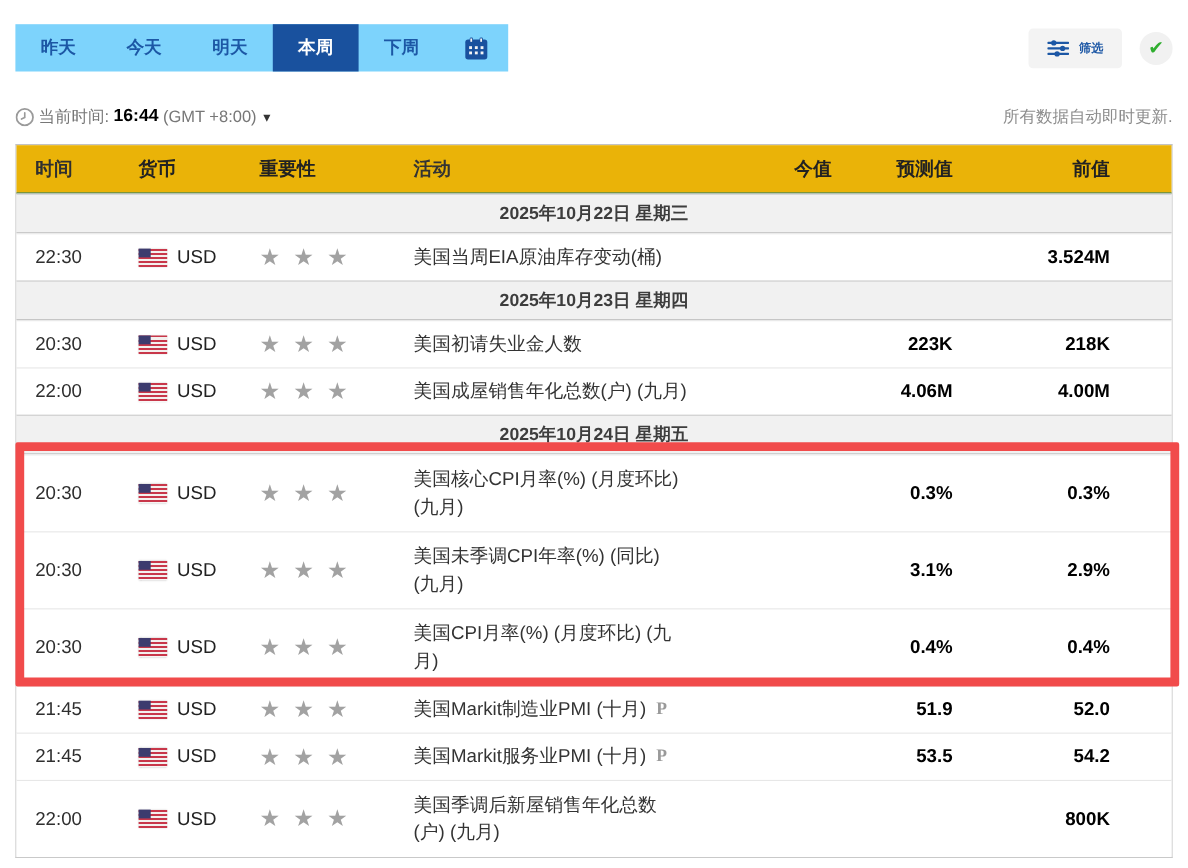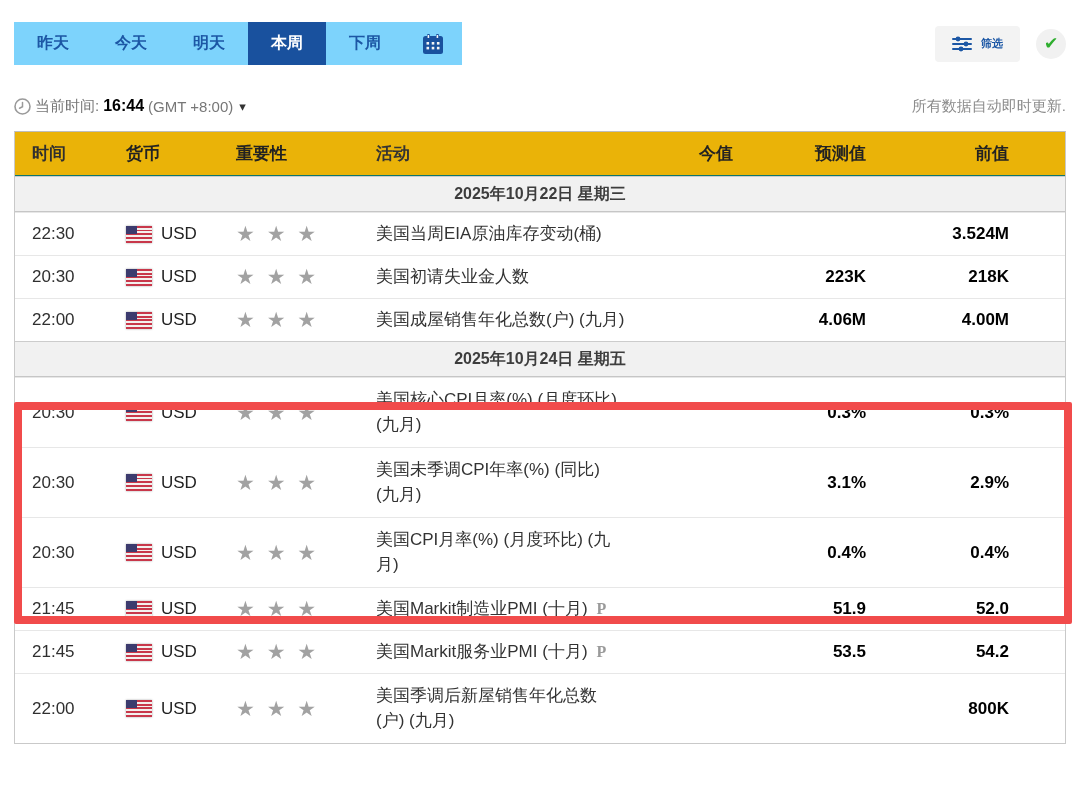--- a/index.html
+++ b/index.html
@@ -36,21 +36,21 @@
   .row.tall { min-height:70px; }
   .date-row { height:36px; display:flex; align-items:center; justify-content:center; background:#f1f1f1;
               border-top:1px solid #cccccc; border-bottom:1px solid #c6c6c6; font-weight:bold; font-size:16px; color:#3d3d3d; }
   .c { flex:none; }
   .col-time { width:111px; padding-left:17px; color:#2f2f2f; }
   .col-cur  { width:110px; display:flex; align-items:center; gap:9px; color:#222; }
   .col-imp  { width:140px; color:#a2a2a2; font-size:21px; letter-spacing:3px; }
   .col-act  { flex:1 1 auto; color:#333; display:flex; align-items:center; }
   .evt { white-space:pre-line; line-height:1.45; max-width:315px; }
   .prelim { font-family:"Liberation Serif","DejaVu Serif",serif; color:#9a9a9a; font-size:16px; margin-left:9px; font-weight:bold; }
-  .col-actual   { width:80px;  text-align:center; }
+  .col-actual   { width:80px;  text-align:right; }
   .col-forecast { width:110px; text-align:right; }
   .col-prev     { width:143px; text-align:right; }
   .val { font-weight:bold; color:#000; }
   .row-pad { width:56px; }
   .thead .col-actual, .thead .col-forecast, .thead .col-prev { font-weight:bold; }
 
   
   .flag { position:relative; width:26px; height:17px; display:inline-block; flex:none;
           background:repeating-linear-gradient(180deg,#c8374a 0 1.8px,#f3f0ee 1.8px 3.7px);
           box-shadow:0 0 2px rgba(0,0,0,.35); }
@@ -158,20 +158,23 @@
     <div class="c col-act">
       <span class="evt">美国当周EIA原油库存变动(桶)</span>
 
     </div>
     <div class="c col-actual val"></div>
     <div class="c col-forecast val"></div>
     <div class="c col-prev val">3.524M</div>
     <div class="row-pad"></div>
   </div>
 
+  <div class="date-row">
+    <span>2025年10月23日  星期四</span>
+  </div>
 
   <div class="row">
     <div class="c col-time">20:30</div>
     <div class="c col-cur">
       <span class="flag">
               <span class="canton"></span>
             </span>
       <span>USD</span>
     </div>
     <div class="c col-imp">★ ★ ★</div>

